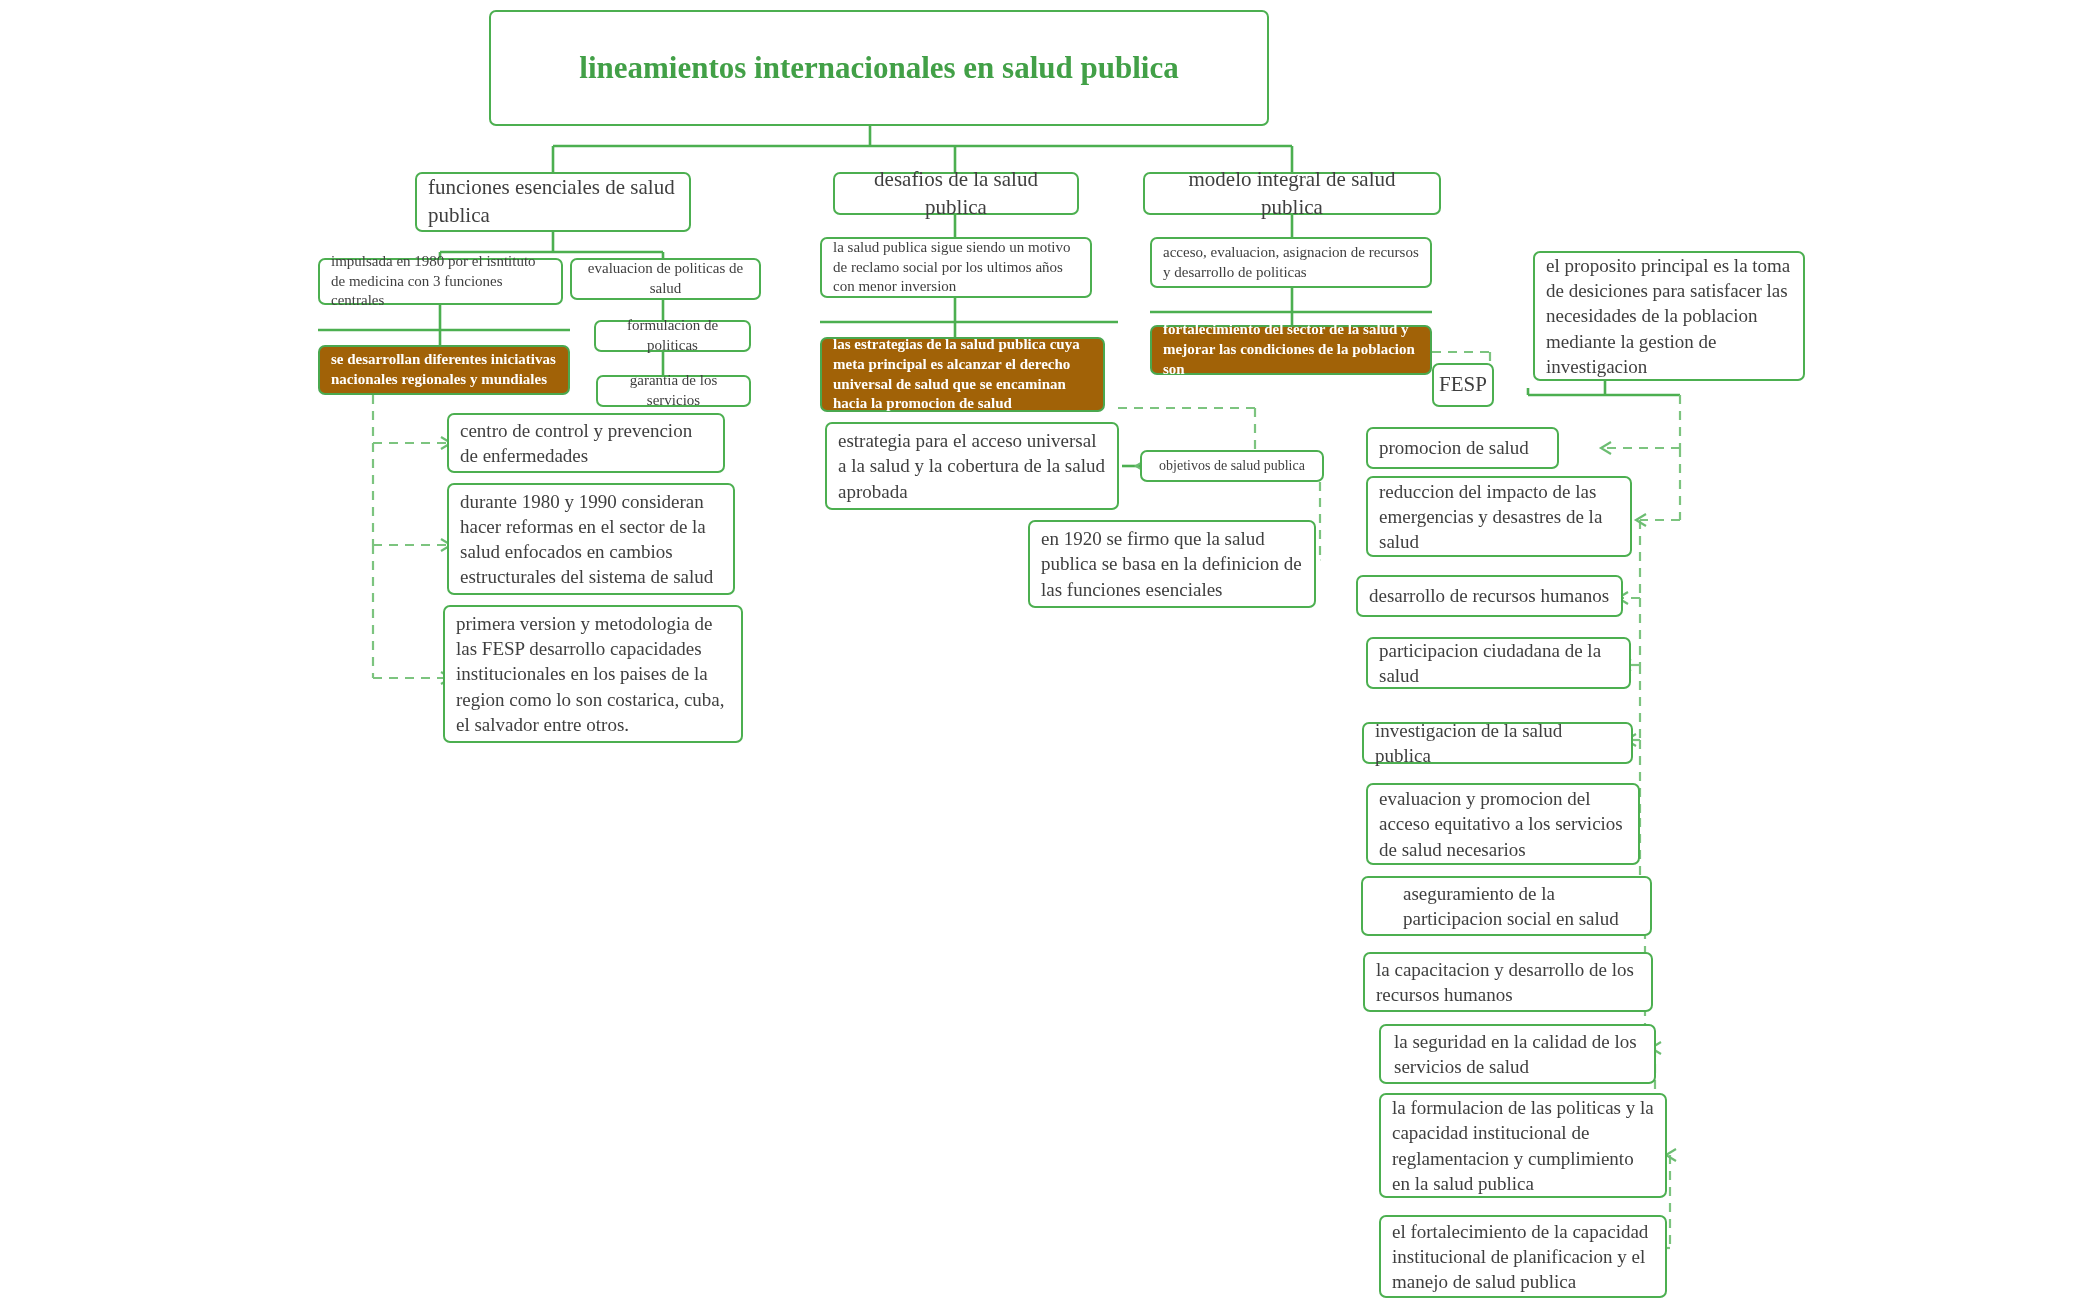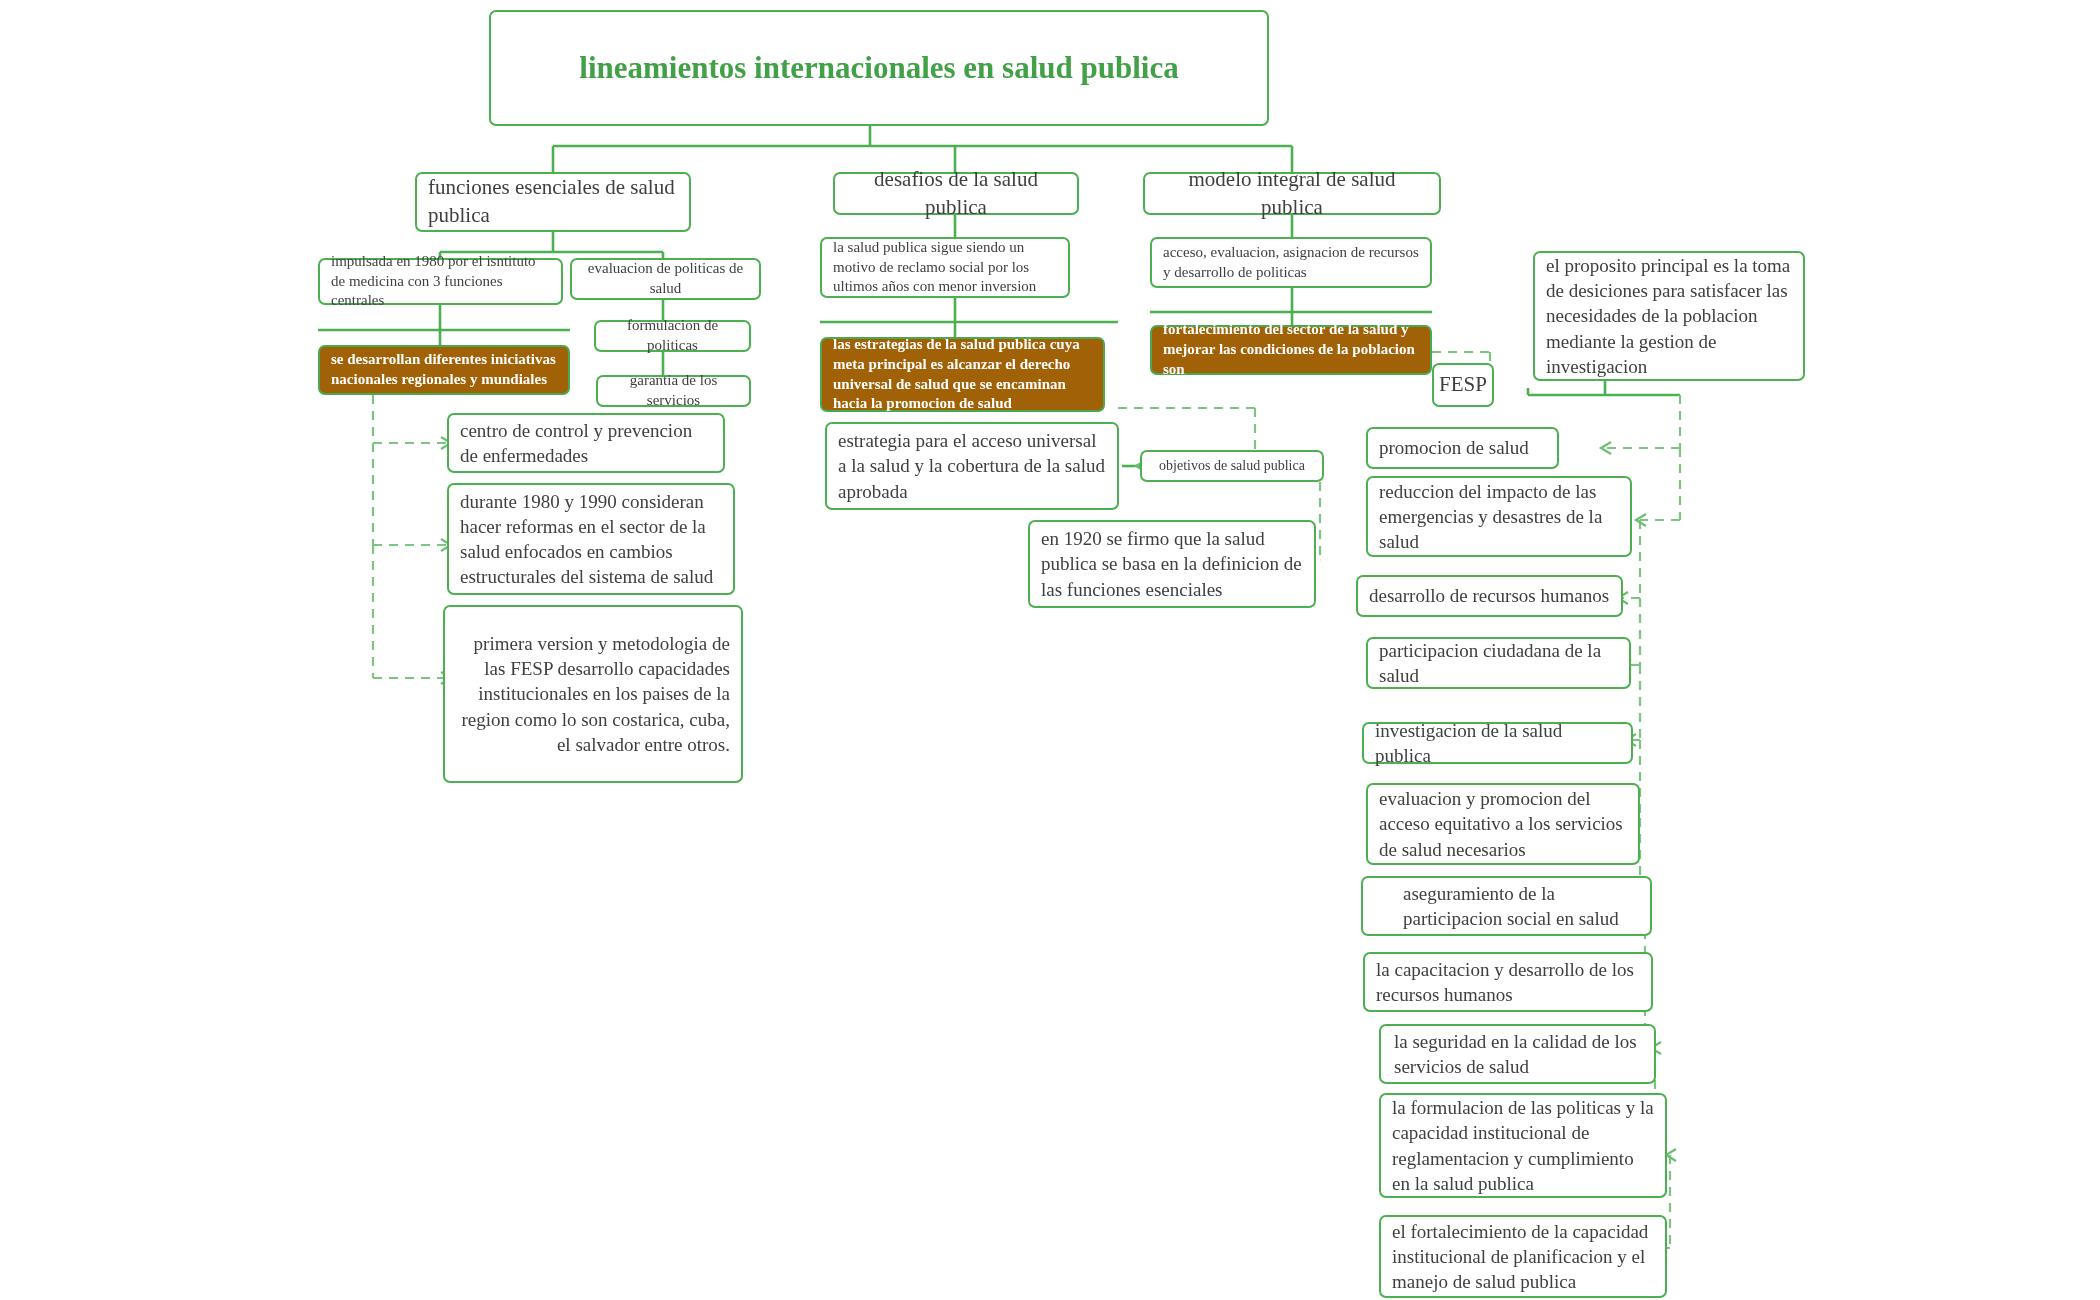--- a/index.html
+++ b/index.html
@@ -220,25 +220,25 @@
   </div>
 
   <div class="node t-body" style="left:447px; top:413px; width:278px; height:60px;">
     <span>centro de control y prevencion de enfermedades</span>
   </div>
 
   <div class="node t-body" style="left:447px; top:483px; width:288px; height:112px;">
     <span>durante 1980 y 1990 consideran hacer reformas en el sector de la salud enfocados en cambios estructurales del sistema de salud</span>
   </div>
 
-  <div class="node t-body" style="left:443px; top:605px; width:300px; height:178px;text-align:right;">
+  <div class="node t-body" style="left:443px; top:605px; width:300px; height:138px;">
     <span>primera version y metodologia de las FESP desarrollo capacidades institucionales en los paises de la region como lo son costarica, cuba, el salvador entre otros.</span>
   </div>
 
-  <div class="node t-small" style="left:820px; top:237px; width:250px; height:61px;">
+  <div class="node t-small" style="left:820px; top:237px; width:272px; height:61px;">
     <span>la salud publica sigue siendo un motivo de reclamo social por los ultimos años con menor inversion</span>
   </div>
 
   <div class="node filled t-small" style="left:820px; top:337px; width:285px; height:75px;">
     <span>las estrategias de la salud publica cuya meta principal es alcanzar el derecho universal de salud que se encaminan hacia la promocion de salud</span>
   </div>
 
   <div class="node t-body" style="left:825px; top:422px; width:294px; height:88px;">
     <span>estrategia para el acceso universal a la salud y la cobertura de la salud aprobada</span>
   </div>

